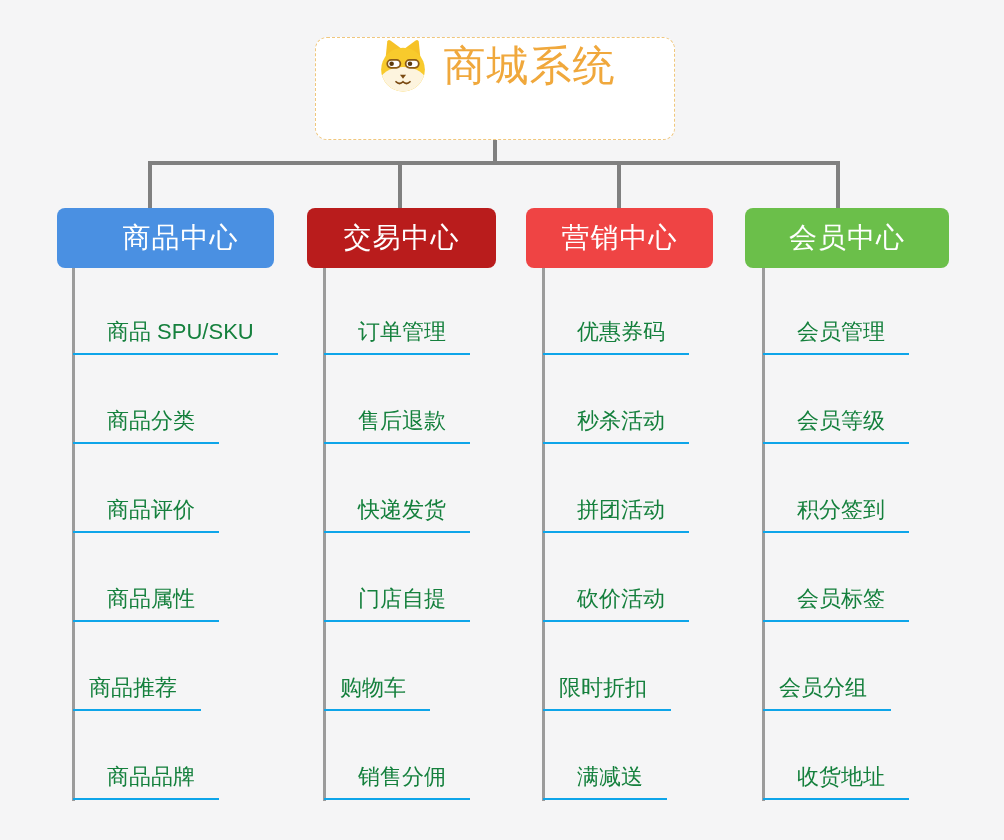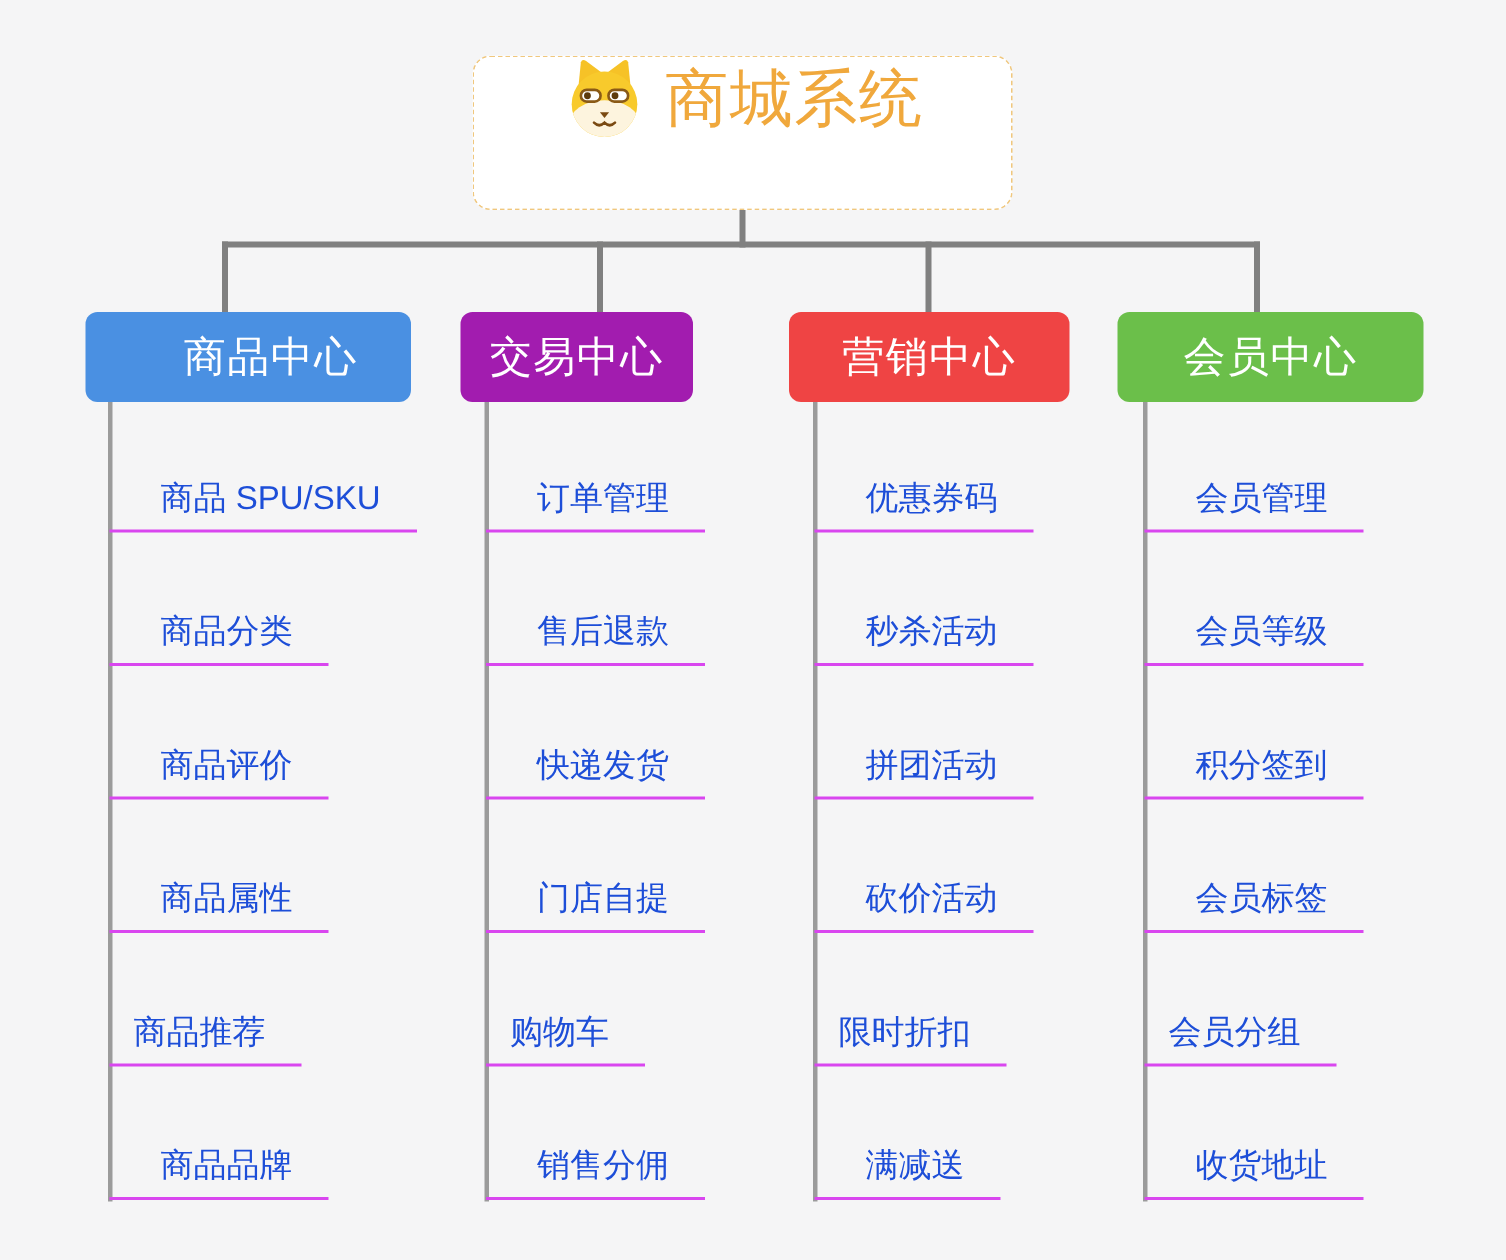--- a/index.html
+++ b/index.html
@@ -32,38 +32,38 @@
   .drop.d3   {left:617px;top:161px;width:4px;height:47px;}
   .drop.d4   {left:836px;top:161px;width:4px;height:47px;}
 
   
   .branch{
     position:absolute;top:208px;height:60px;border-radius:8px;
     display:flex;align-items:center;justify-content:center;
     color:#ffffff;font-size:28px;letter-spacing:1px;white-space:nowrap;
   }
   .branch.b1{left:57px; width:187px;background:#4a90e2;padding-left:30px;}
-  .branch.b2{left:307px;width:155px;background:#a21caf;}
+  .branch.b2{left:307px;width:189px;background:#b91c1c;}
   .branch.b3{left:526px;width:187px;background:#ef4444;}
   .branch.b4{left:745px;width:204px;background:#6bbf4a;}
 
   
   .col{position:absolute;top:268px;height:533px;width:260px;}
   .col.c1{left:72px;}
   .col.c2{left:323px;}
   .col.c3{left:542px;}
   .col.c4{left:762px;}
   .col .rail{
     position:absolute;left:0;top:0;width:3px;height:533px;background:#9b9b9b;
   }
   .leaf{
     position:absolute;left:1px;height:40px;box-sizing:border-box;
-    border-bottom:2px solid #d946ef;
+    border-bottom:2px solid #0ea5e9;
     padding:0 24px 0 34px;
-    font-size:22px;line-height:33px;color:#1d4ed8;white-space:nowrap;
+    font-size:22px;line-height:33px;color:#15803d;white-space:nowrap;
   }
   .leaf.l1{top:47px;}
   .leaf.l2{top:136px;}
   .leaf.l3{top:225px;}
   .leaf.l4{top:314px;}
   .leaf.l5{top:403px;padding-left:16px;}
   .leaf.l6{top:492px;}
 </style>
 </head>
 <body>

